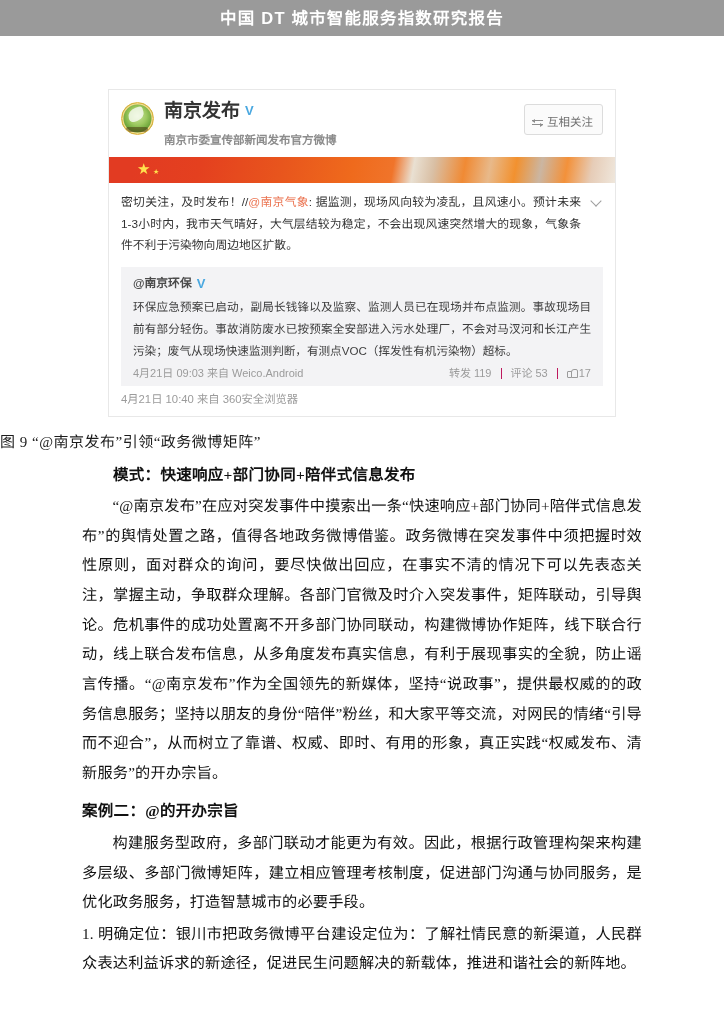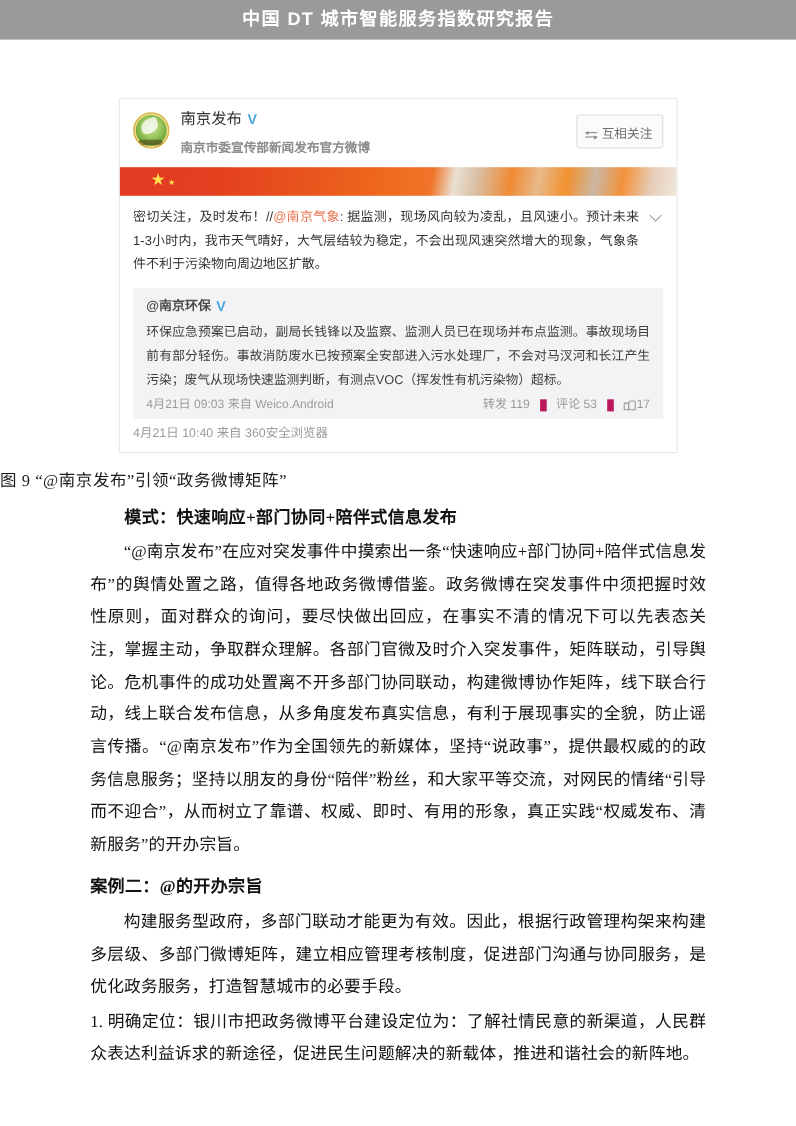--- a/index.html
+++ b/index.html
@@ -102,22 +102,22 @@
     flex: 1 1 auto;
     min-width: 0;
   }
   .wb-nick-row {
     display: flex;
     align-items: center;
     gap: 5px;
     line-height: 1;
   }
   .wb-nick {
-    font-size: 14px;
-    font-weight: normal;
+    font-size: 19px;
+    font-weight: bold;
     color: #333333;
   }
   .v-badge {
     color: #4aa8e0;
     font-size: 13px;
     font-weight: bold;
     line-height: 1;
   }
   .wb-sub {
     margin-top: 14px;
@@ -271,21 +271,21 @@
     color: #9b9b9b;
     line-height: 1;
   }
   .wb-quote-meta .stats {
     display: flex;
     align-items: center;
     gap: 0;
   }
   .wb-quote-meta .stats span.item {
     padding: 0 9px;
-    border-right: 6px solid #be185d;
+    border-right: 1px solid #be185d;
     display: flex;
     align-items: center;
     gap: 3px;
   }
   .wb-quote-meta .stats span.item:last-child {
     border-right: none;
     padding-right: 0;
   }
   .thumb-icon {
     display: inline-block;

